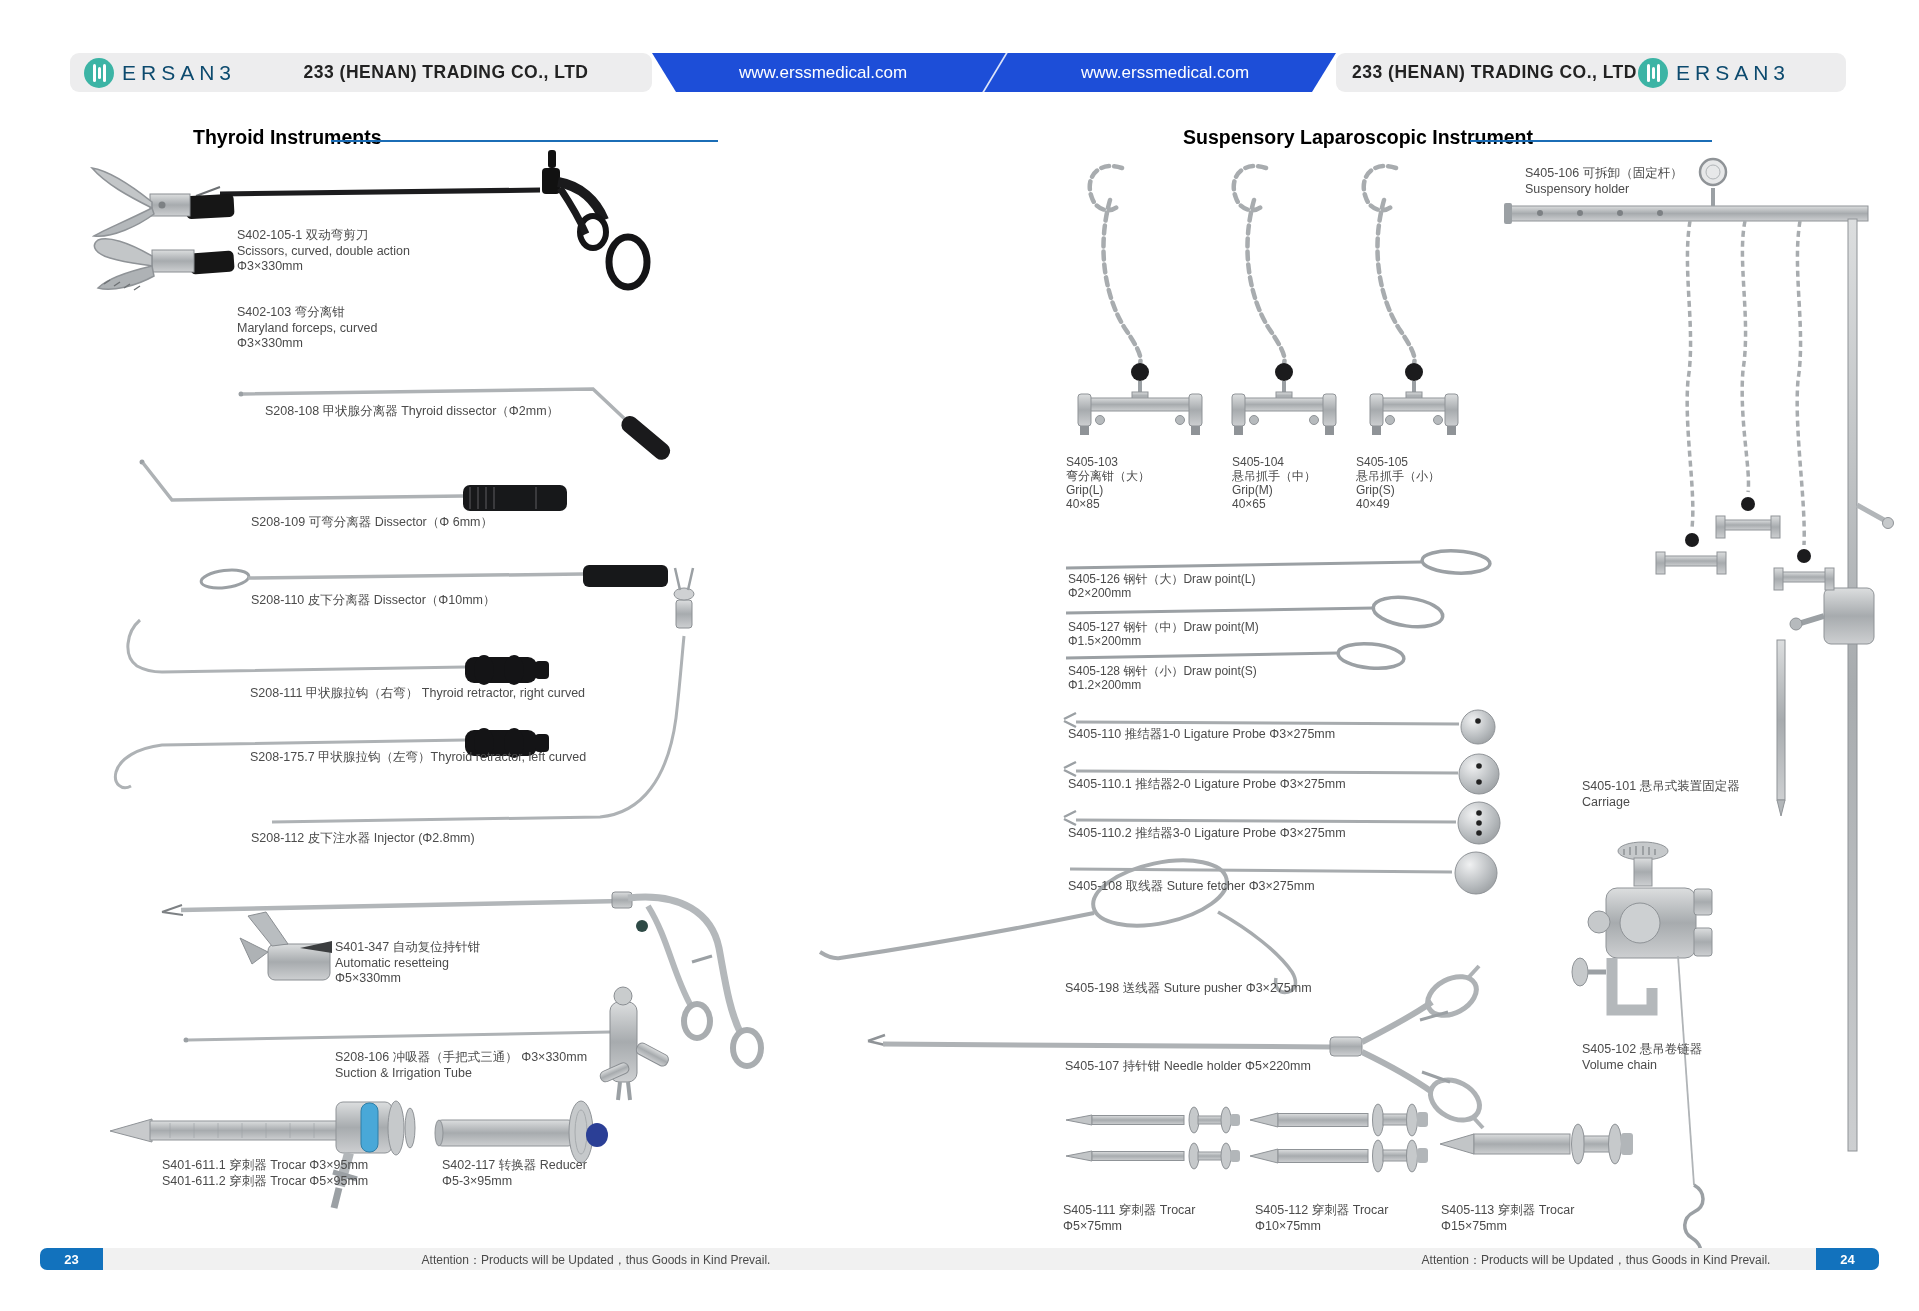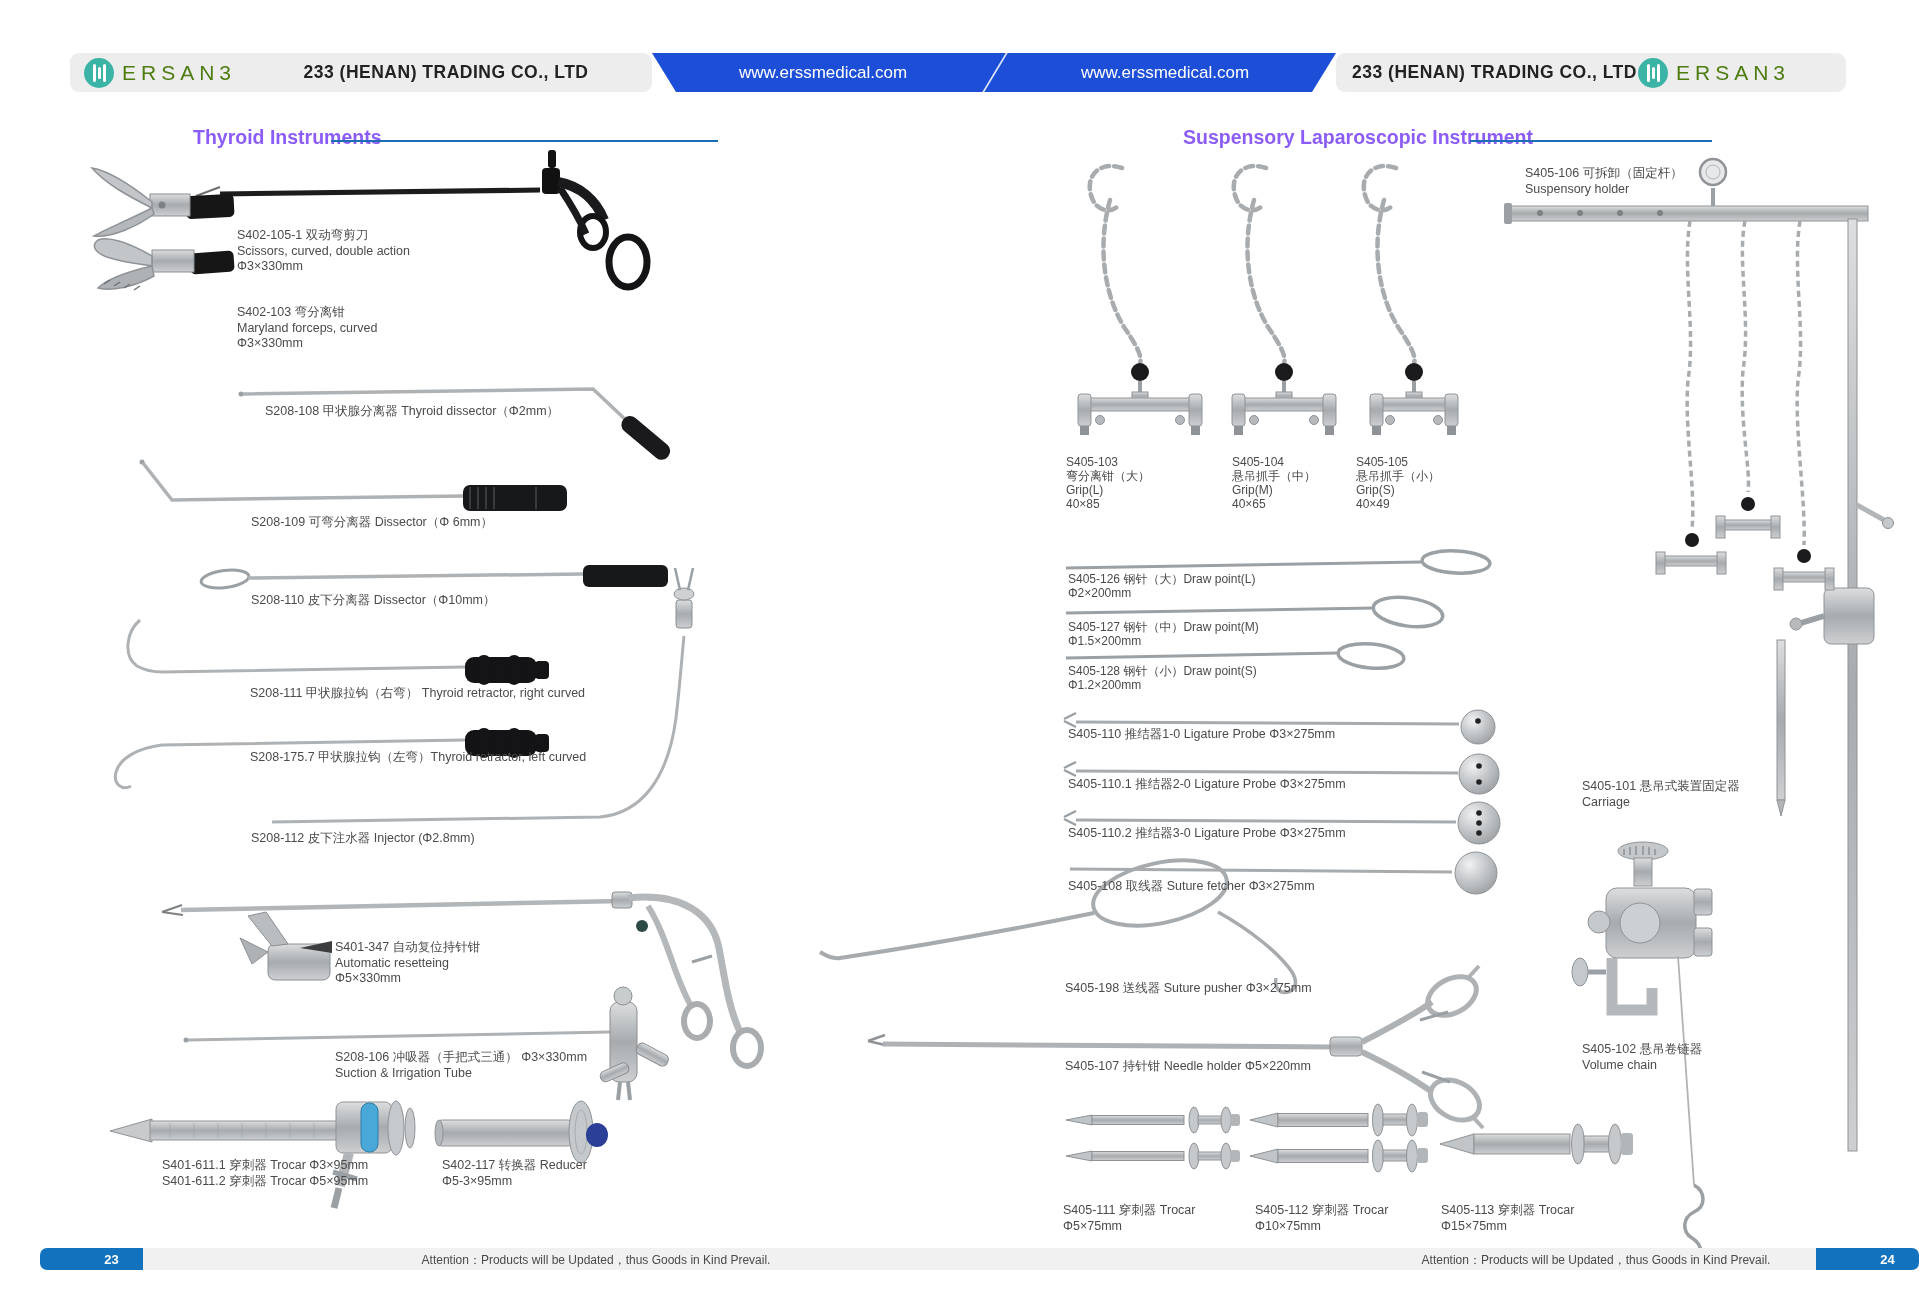--- a/index.html
+++ b/index.html
@@ -8,43 +8,43 @@
   
   .pill{position:absolute;top:53px;height:39px;background:#ededee;border-radius:9px;display:flex;align-items:center;}
   .pill-left{left:70px;width:582px;}
   .pill-right{left:1336px;width:510px;}
   .logo{display:flex;align-items:center;gap:8px;}
   .logo-circle{width:30px;height:30px;border-radius:50%;background:#3CB4A5;position:relative;flex:0 0 auto;}
   .logo-circle i{position:absolute;top:6px;width:3px;background:#fff;border-radius:2px;}
   .logo-circle i:nth-child(1){left:9px;height:18px;}
   .logo-circle i:nth-child(2){left:14px;height:12px;top:9px;}
   .logo-circle i:nth-child(3){left:19px;height:18px;}
-  .logo-text{font-size:21px;letter-spacing:5px;color:#4d7c0f;font-weight:500;}
+  .logo-text{font-size:21px;letter-spacing:5px;color:#0c4a6e;font-weight:500;}
   .company{position:absolute;font-size:17.5px;font-weight:700;color:#222;letter-spacing:.5px;white-space:nowrap;}
   .pill-left .company{left:190px;right:20px;text-align:center;}
   .pill-right .company{left:16px;}
   .pill-left .logo{position:absolute;left:14px;}
   .pill-right .logo{position:absolute;right:56px;}
   .banner{position:absolute;left:652px;top:53px;width:684px;height:39px;background:#1d4ed8;
           clip-path:polygon(0 0,100% 0,calc(100% - 24px) 100%,24px 100%);}
   .banner .divider{position:absolute;left:50%;top:0;width:2px;height:100%;background:rgba(255,255,255,.85);transform:skewX(-31deg);}
   .banner .url{position:absolute;top:0;height:100%;width:50%;display:flex;align-items:center;justify-content:center;
                color:#fff;font-size:17px;}
   .url-left{left:0;} .url-right{right:0;}
   
-  .sec-title{position:absolute;font-size:19.5px;font-weight:700;color:#8b5cf6;white-space:nowrap;}
+  .sec-title{position:absolute;font-size:19.5px;font-weight:700;color:#000000;white-space:nowrap;}
   .title-line{position:absolute;height:2px;background:#1B6DB6;}
   
   .lbl{position:absolute;font-size:12.5px;line-height:15.5px;color:#4b4b4b;white-space:nowrap;}
   .lbl span{display:block;}
   .lbl-tight{line-height:14px;font-size:12px;}
   
   .footer-bar{position:absolute;left:103px;top:1248px;width:1713px;height:22px;background:#f1f1f1;}
   .page-tab{position:absolute;top:1248px;width:63px;height:22px;background:#1272BD;color:#fff;
-            font-size:13px;font-weight:700;display:flex;align-items:center;justify-content:center;padding-left:40px;}
+            font-size:13px;font-weight:700;display:flex;align-items:center;justify-content:center;}
   .tab-left{left:40px;border-radius:7px 0 0 7px;}
   .tab-right{left:1816px;border-radius:0 7px 7px 0;}
   .footer-text{position:absolute;top:1252px;transform:translateX(-50%);font-size:12px;color:#4a4a4a;white-space:nowrap;}
   .gfx{position:absolute;left:0;top:0;}
 </style>
 </head>
 <body>
 
 <div class="page">
 

